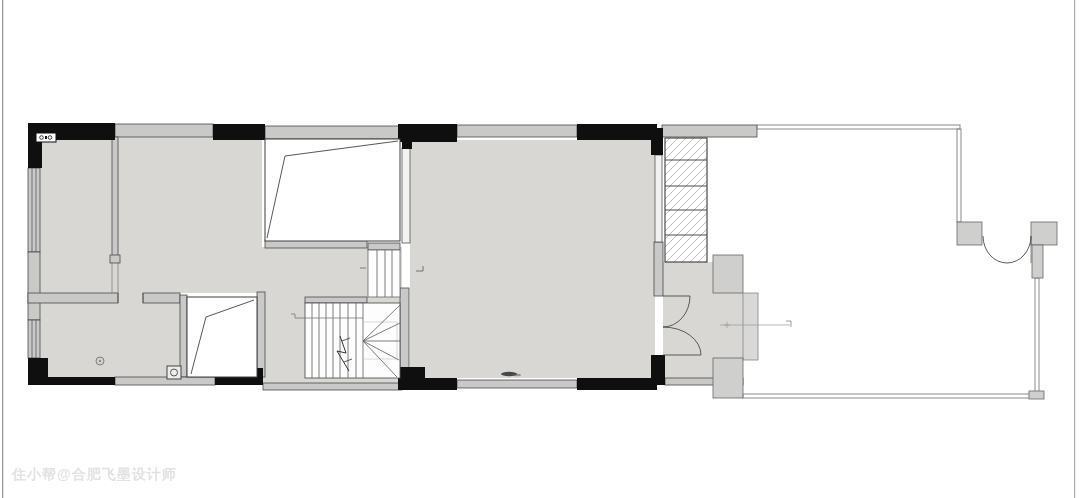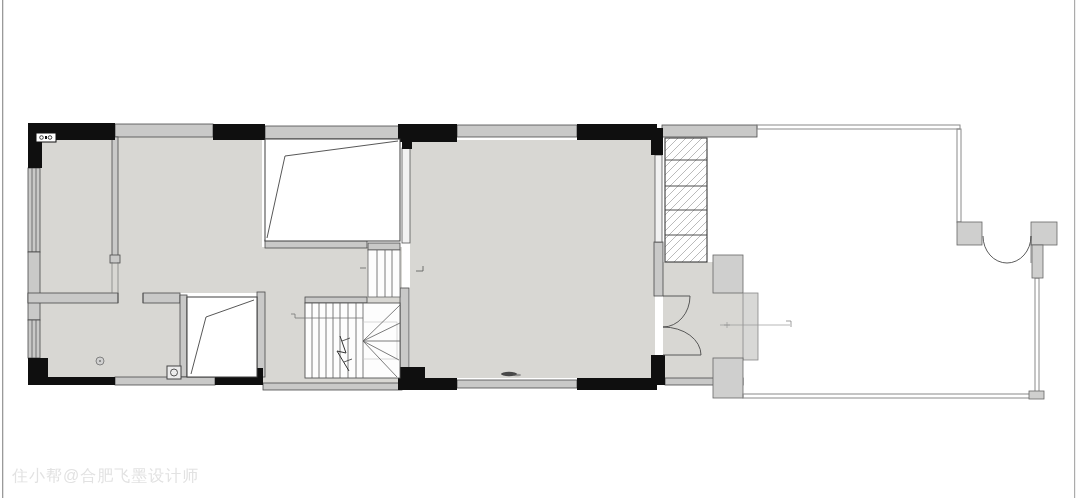--- a/index.html
+++ b/index.html
@@ -18,23 +18,23 @@
   .vline{stroke:var(--line);stroke-width:0.8;fill:none;}
   .dline{stroke:#444444;stroke-width:0.9;fill:none;}
   .thinw{fill:none;stroke:var(--thin_wall);stroke-width:1;}
   .portal{fill:var(--portal_fill);stroke:#666;stroke-width:0.8;}
   .portal-light{fill:var(--portal_light);stroke:#888;stroke-width:0.8;}
   .winpane{fill:#f2f2f2;stroke:#555;stroke-width:0.8;}
   .arc{fill:none;stroke:#4a4a4a;stroke-width:0.9;}
   .faint{stroke:#c8c8c8;fill:none;stroke-width:0.7;}
   #watermark{
     position:absolute;left:12px;top:466px;
-    font-size:16px;letter-spacing:1px;
+    font-size:14px;letter-spacing:1px;
     color:var(--watermark);
-    user-select:none;white-space:nowrap;
+    user-select:none;white-space:nowrap;font-weight:bold;
   }
 </style>
 </head>
 <body>
 
 <div id="canvas">
   <svg width="1080" height="498" viewBox="0 0 1080 498">
     <defs>
       <pattern id="hatch" patternUnits="userSpaceOnUse" width="8" height="8">
         <rect width="8" height="8" fill="#ffffff"></rect>

